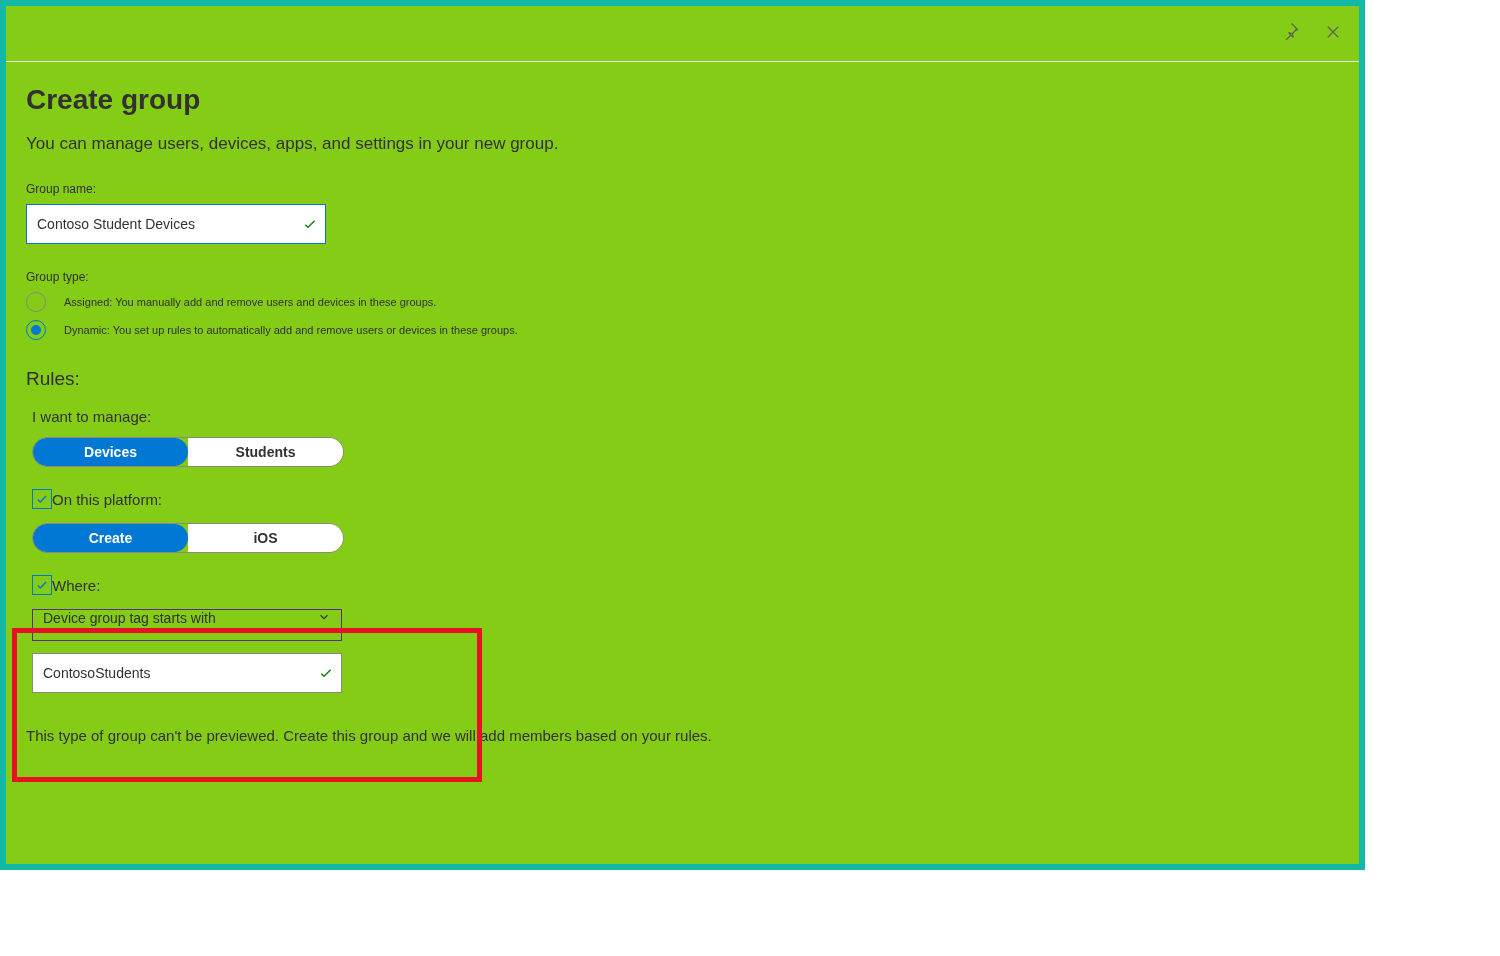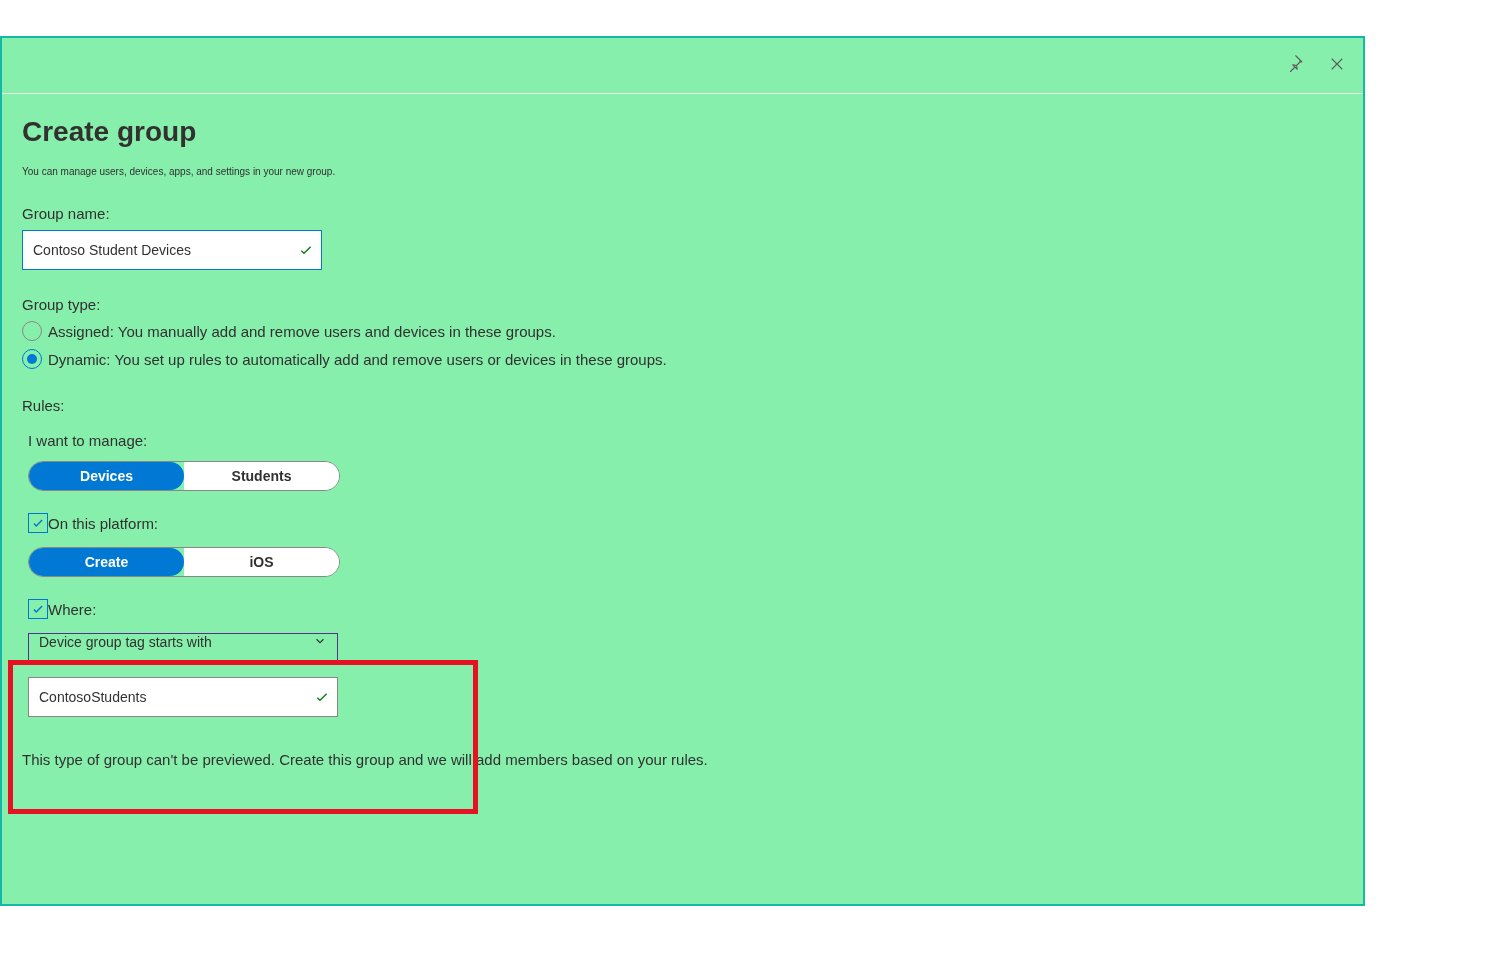--- a/index.html
+++ b/index.html
@@ -1,36 +1,36 @@
 <!DOCTYPE html>
 <html><head>
 <meta charset="utf-8">
 <style>
   * { box-sizing: border-box; }
   html, body { margin: 0; padding: 0; font-family: "Segoe UI", -apple-system, sans-serif; color: #323130; background: #fff; }
   body { width: 1500px; height: 956px; position: relative; }
-  .panel { border: 2px solid #14b8a6; width: 1365px; height: 870px; position: relative; background: #86efac; margin-top: 36px; }
+  .panel { border: 6px solid #14b8a6; width: 1365px; height: 870px; position: relative; background: #84cc16; }
   .topbar { height: 56px; border-bottom: 1px solid #edebe9; display: flex; justify-content: flex-end; align-items: center; padding: 0 12px; gap: 14px; }
   .topbar svg { width: 18px; height: 18px; stroke: #605e5c; fill: none; stroke-width: 1.5; }
   .icon-btn { display: flex; align-items: center; justify-content: center; width: 28px; height: 28px; cursor: pointer; }
   .content { padding: 22px 20px 0 20px; }
   h1.title { font-size: 28px; font-weight: 600; margin: 0 0 18px 0; }
-  .subtext { font-size: 10px; color: #323130; margin-bottom: 28px; }
-  .label { font-size: 15px; margin-bottom: 8px; }
+  .subtext { font-size: 17px; color: #323130; margin-bottom: 28px; }
+  .label { font-size: 12px; margin-bottom: 8px; }
   .text-input-wrap { position: relative; width: 300px; margin-bottom: 26px; }
   .text-input { width: 100%; height: 40px; border: 1px solid #0078d4; padding: 0 30px 0 10px; font-size: 14px; font-family: inherit; color: #323130; outline: none; }
   .text-input.gray-border { border: 1px solid #8a8886; }
   .check-icon { position: absolute; right: 8px; top: 50%; transform: translateY(-50%); width: 16px; height: 16px; }
   .check-icon svg { width: 16px; height: 16px; stroke: #107c10; stroke-width: 2; fill: none; }
-  .radio-row { display: flex; align-items: center; gap: 6px; margin-bottom: 8px; font-size: 15px; cursor: pointer; }
+  .radio-row { display: flex; align-items: center; gap: 18px; margin-bottom: 8px; font-size: 11px; cursor: pointer; }
   .radio-outer { width: 20px; height: 20px; border: 1px solid #8a8886; border-radius: 50%; display: flex; align-items: center; justify-content: center; flex-shrink: 0; }
   .radio-outer.selected { border-color: #0078d4; }
   .radio-inner { width: 10px; height: 10px; background: #0078d4; border-radius: 50%; display: none; }
   .radio-outer.selected .radio-inner { display: block; }
-  .section-label { font-size: 15px; margin-top: 28px; margin-bottom: 18px; }
+  .section-label { font-size: 19px; margin-top: 28px; margin-bottom: 18px; }
   .indent { padding-left: 6px; }
   .sub-label { font-size: 15px; margin-bottom: 12px; }
   .pill-group { display: inline-flex; border: 1px solid #8a8886; border-radius: 999px; overflow: hidden; margin-bottom: 22px; height: 30px; }
   .pill { width: 155px; display: flex; align-items: center; justify-content: center; font-size: 14px; cursor: pointer; color: #323130; background: #fff; font-weight: 600; }
   .pill.active { background: #0078d4; color: #fff; font-weight: 600; border-radius: 999px; }
   .checkbox-row { display: flex; align-items: center; gap: 0; font-size: 15px; margin-bottom: 14px; cursor: pointer; }
   .chk { width: 20px; height: 20px; border: 1px solid #0078d4; display: flex; align-items: center; justify-content: center; flex-shrink: 0; }
   .chk svg { width: 14px; height: 14px; stroke: #0078d4; stroke-width: 2.5; fill: none; }
   .dropdown { width: 310px; height: 32px; border: 1px solid #5c2d91; display: flex; align-items: flex-start; justify-content: space-between; padding: 0 10px; font-size: 14px; margin-bottom: 12px; cursor: pointer; }
   .dropdown .chev { width: 14px; height: 14px; }

